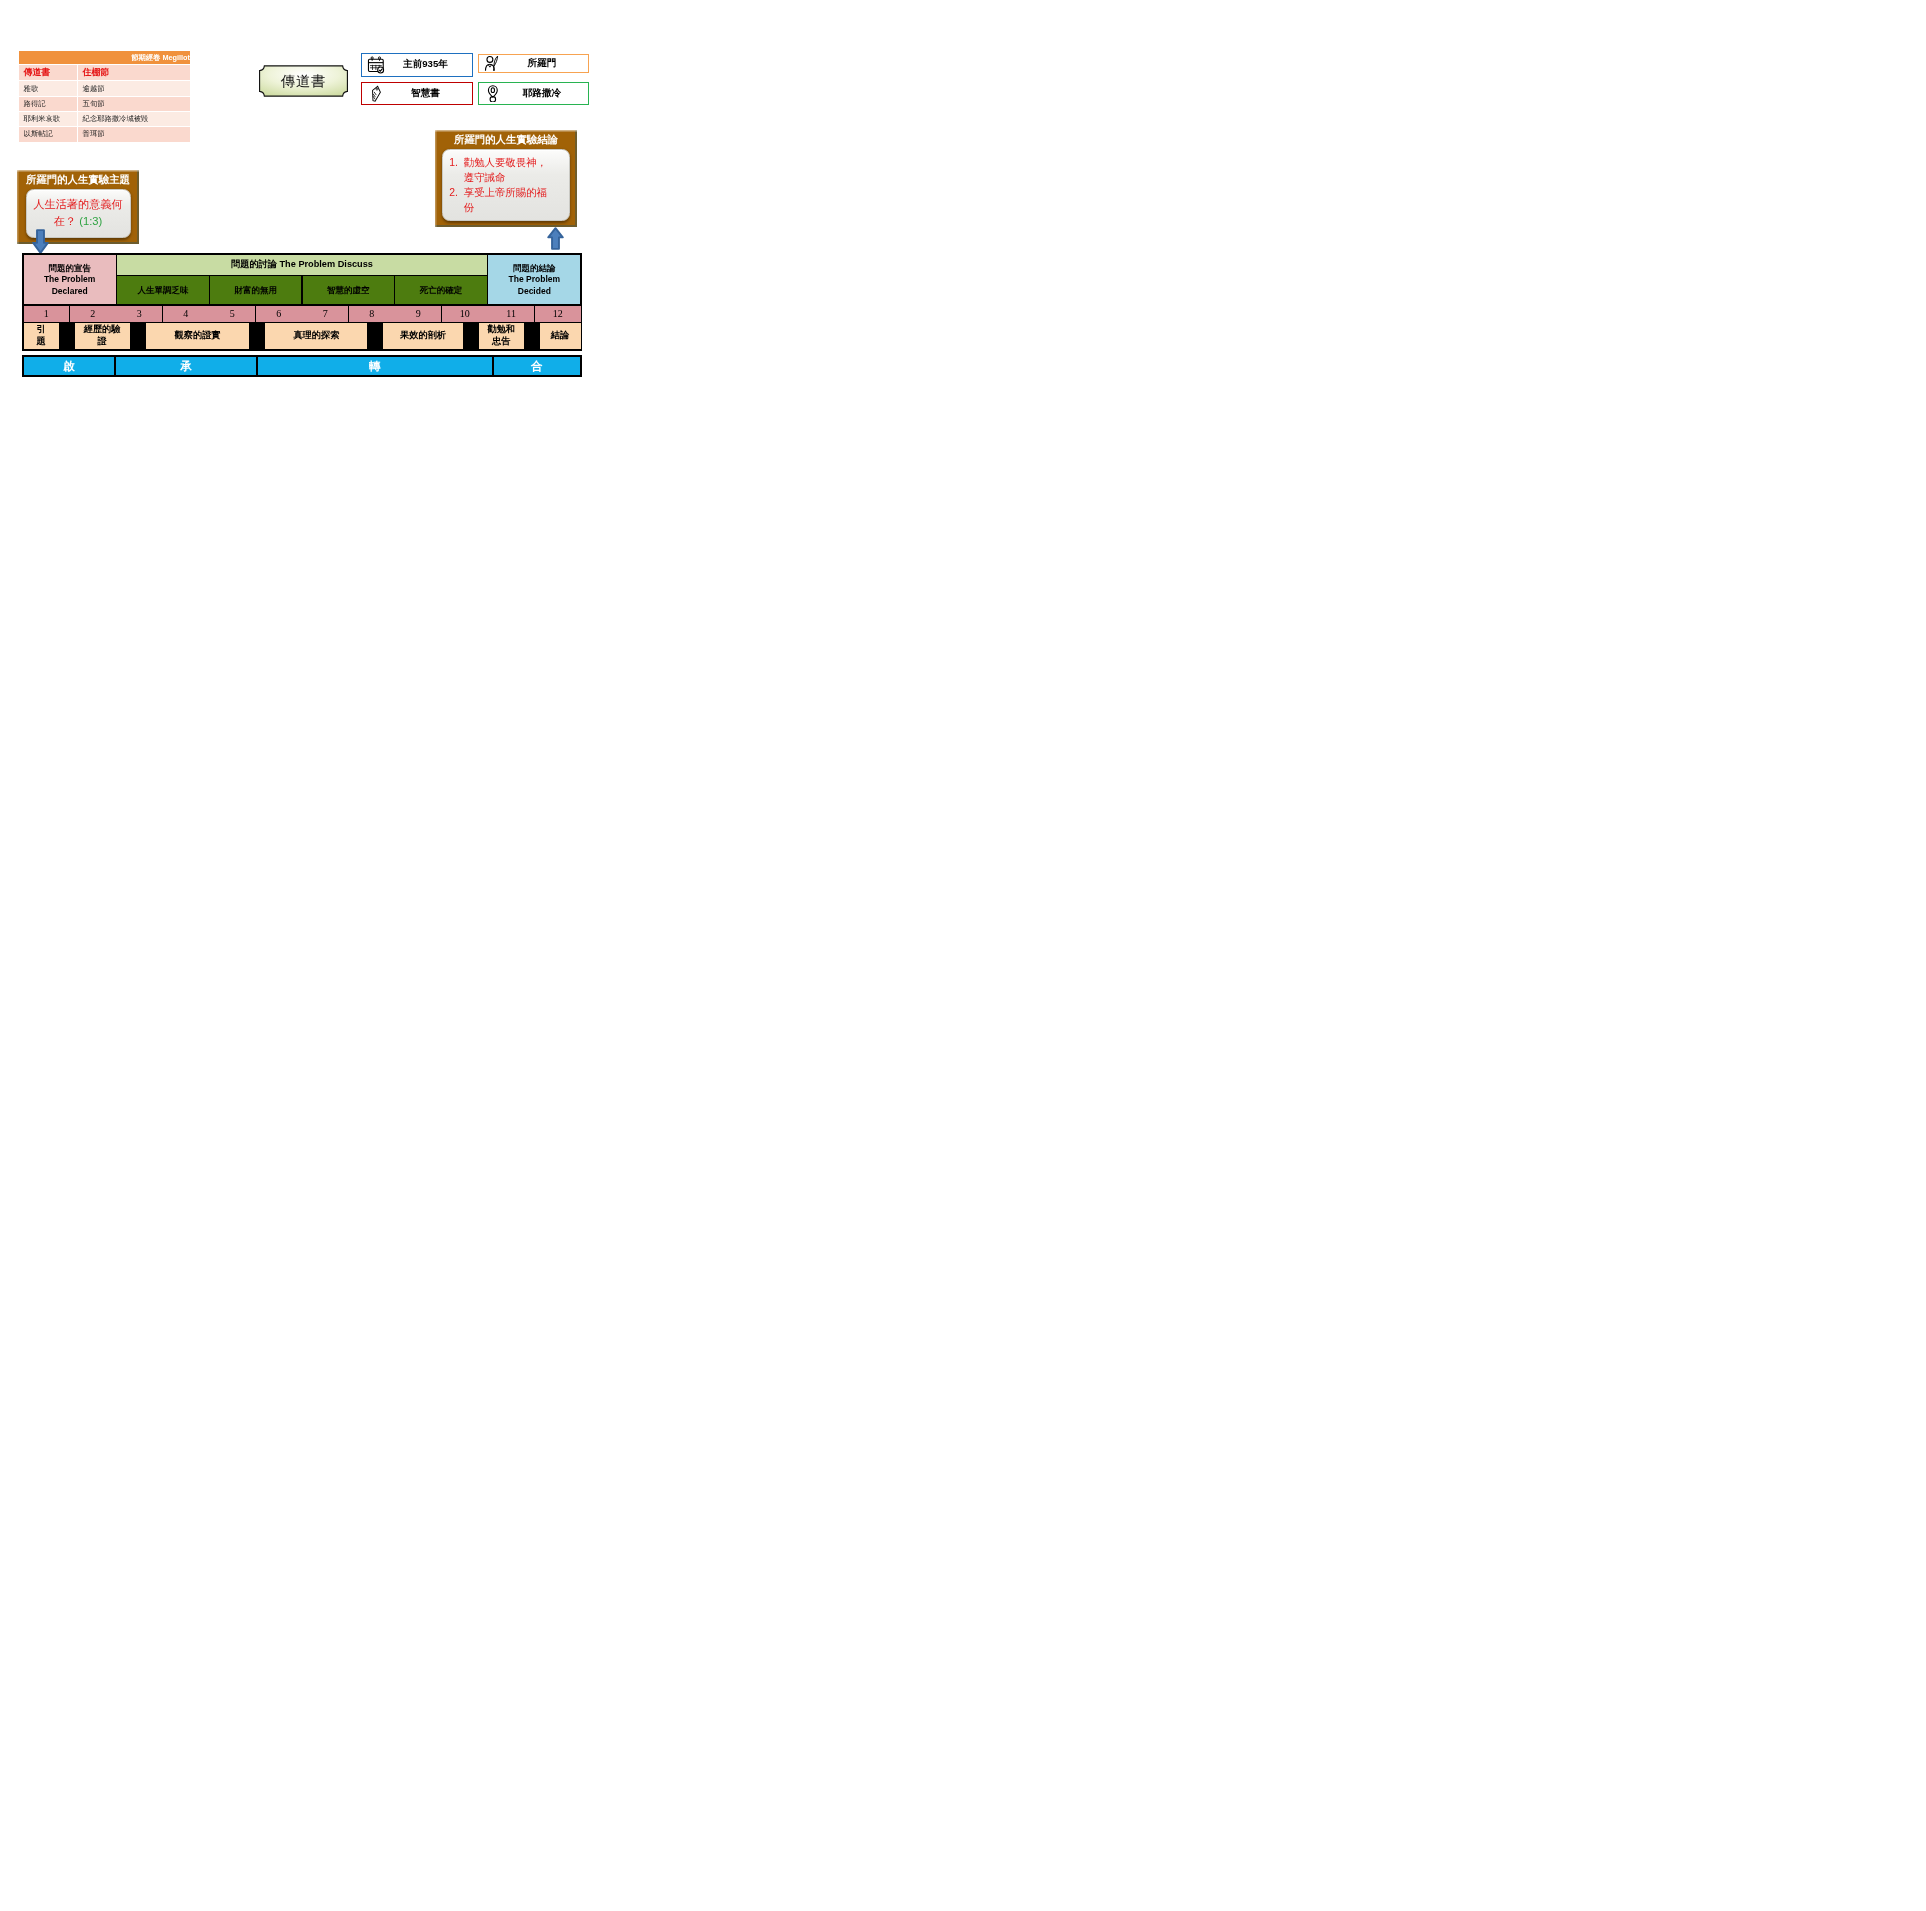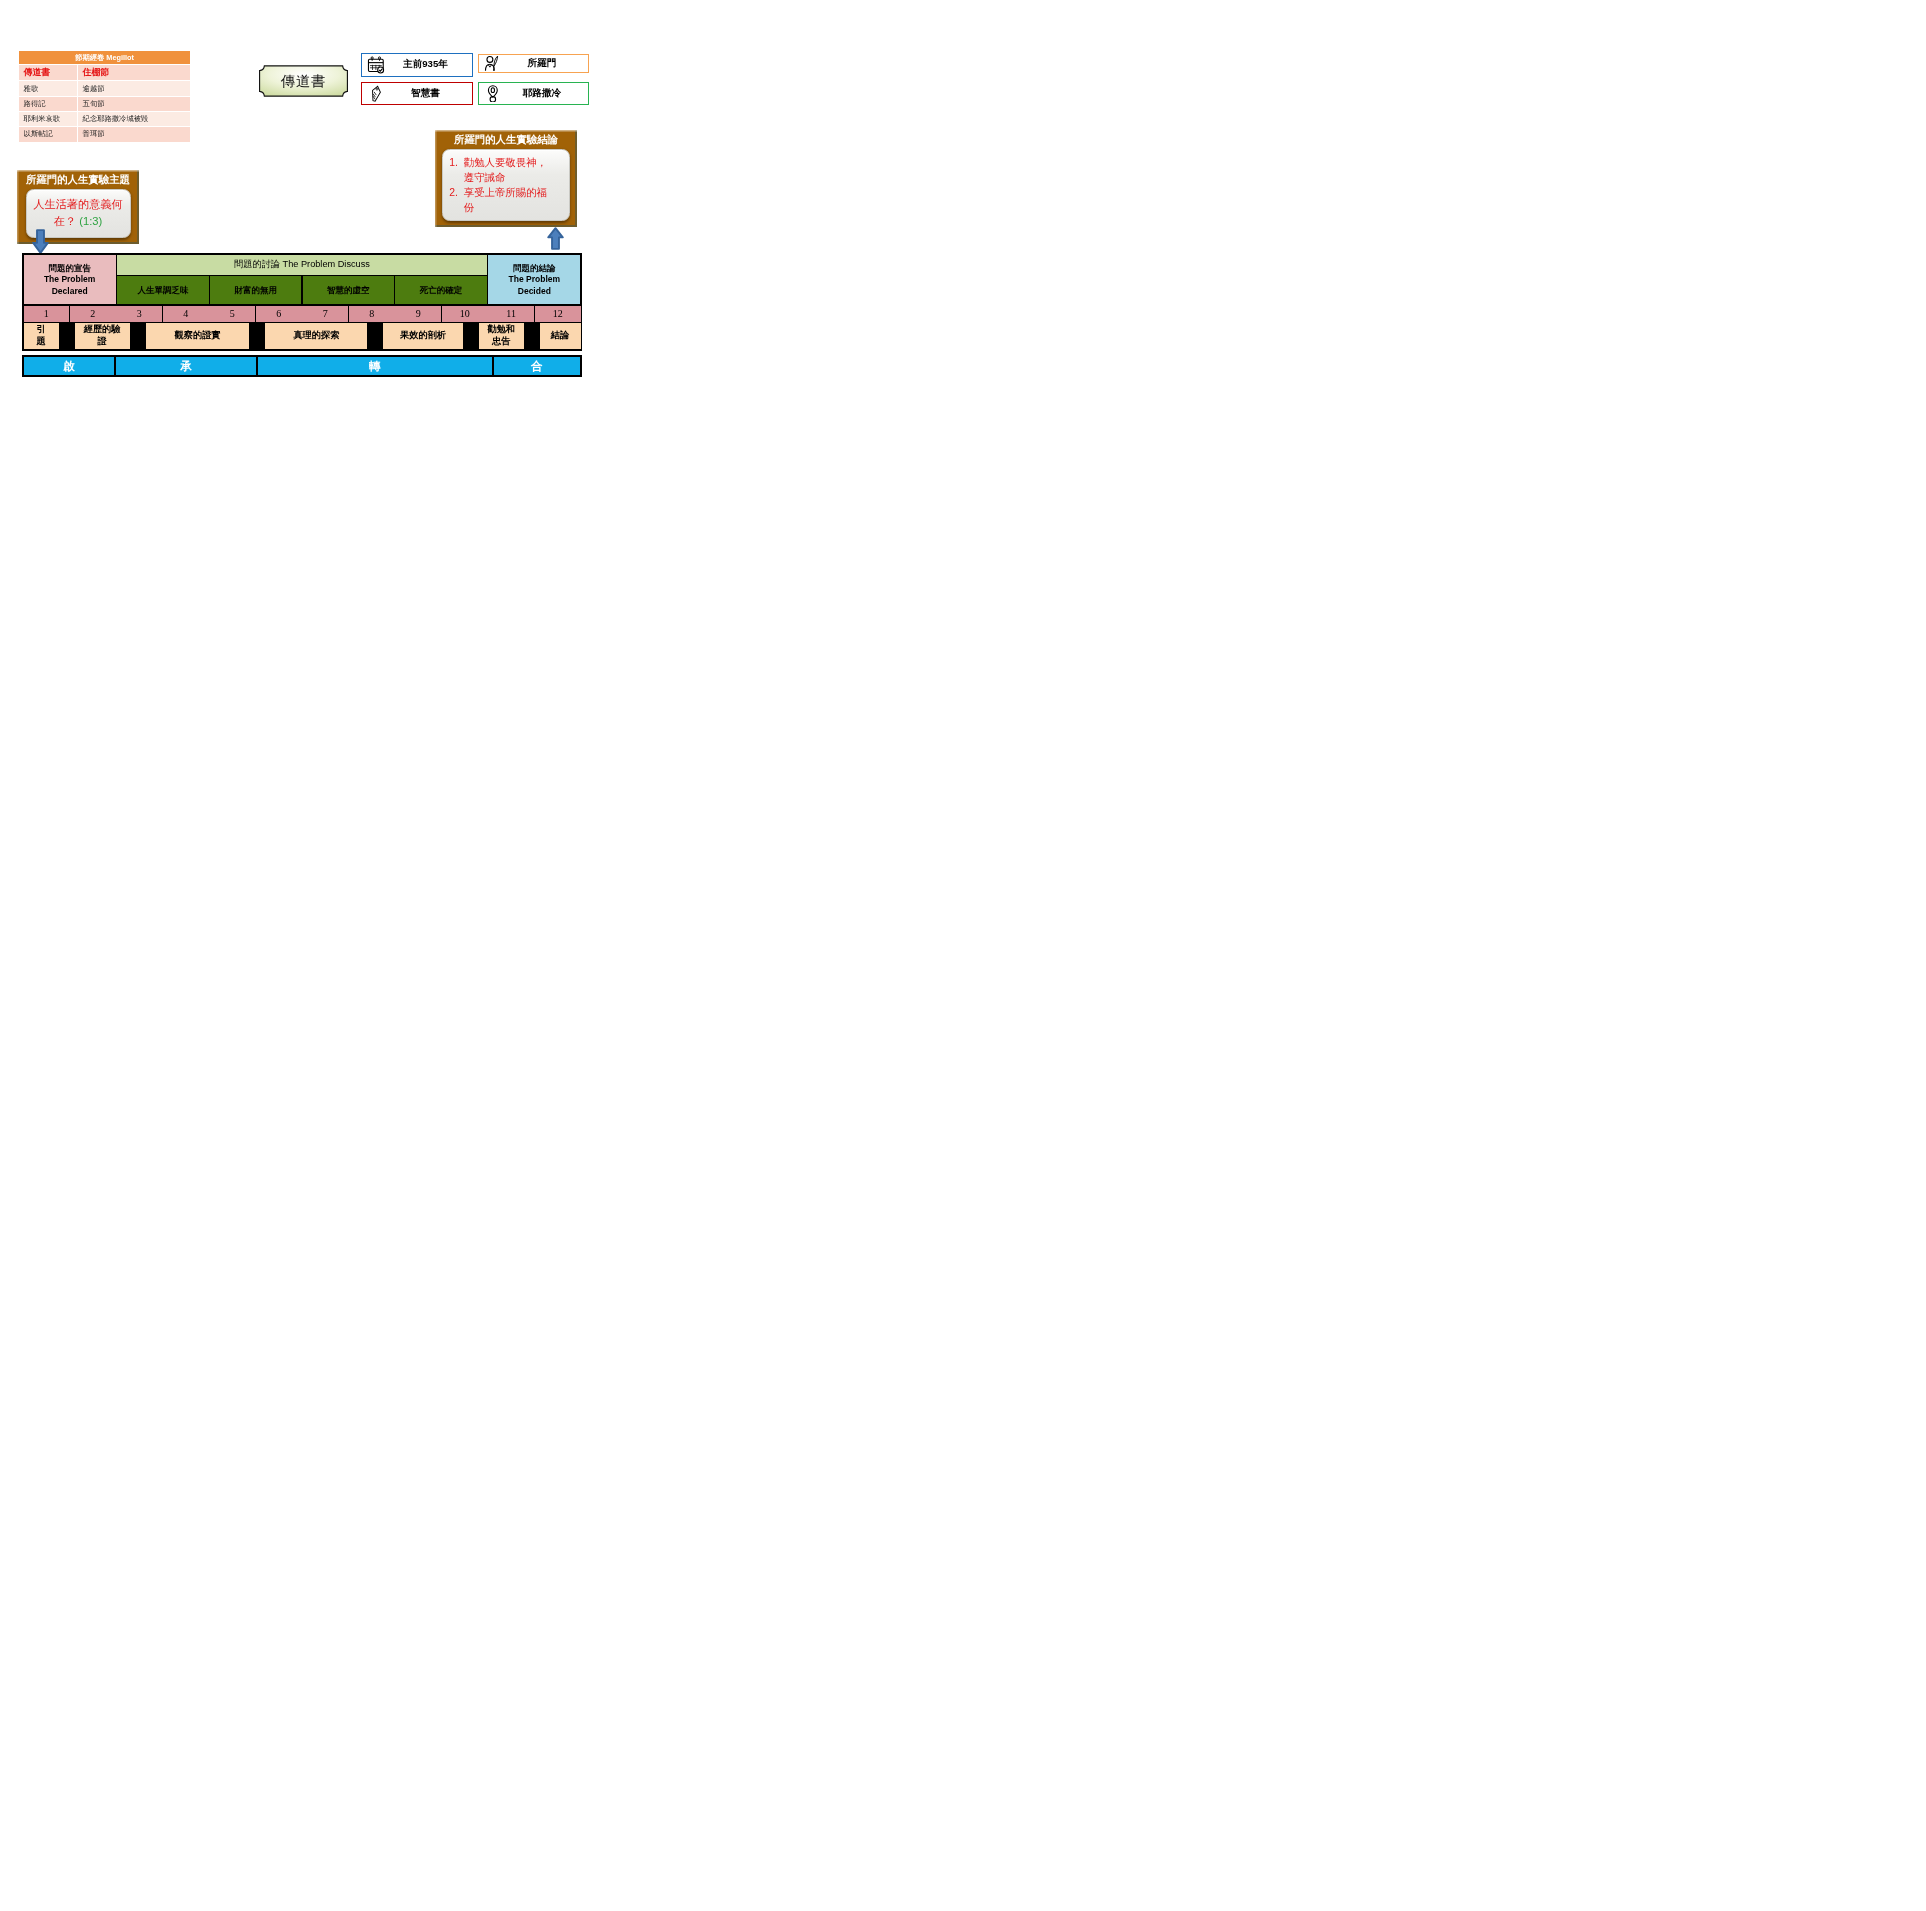--- a/index.html
+++ b/index.html
@@ -1,21 +1,21 @@
 <!DOCTYPE html>
 <html style="font-size:6.2px"><head>
 <meta charset="utf-8">
 <style>
   html,body{margin:0;padding:0;background:#fff;}
   body{font-family:"Liberation Sans","DejaVu Sans",sans-serif;}
   .canvas{position:relative;width:595px;height:421px;background:#fff;overflow:hidden;}
 
   
   .megillot{position:absolute;left:18px;top:50px;width:173px;border-collapse:separate;border-spacing:1.2px;background:#fff;}
-  .megillot th{background:#F0913C;color:#fff;font-size:7.3px;font-weight:700;height:13px;text-align:center;padding:0;}
+  .megillot th{background:#F0913C;color:#fff;font-size:7.3px;font-weight:700;height:13px;text-align:right;padding:0;}
   .megillot td{padding:0 0 0 4.6px;font-size:7.3px;color:#1c1c1c;height:14.3px;text-align:left;}
   .megillot tr.rowA td{background:#FAD9CE;}
   .megillot tr.rowB td{background:#FCEBE3;}
   .megillot tr.hl td{color:#E51414;font-weight:700;font-size:8.9px;height:15.4px;}
 
   
   .plaque{position:absolute;left:259px;top:65px;width:89px;height:32px;}
   .plaque svg{position:absolute;left:0;top:0;}
   .plaque-label{position:absolute;left:0;top:0;width:100%;height:100%;display:flex;align-items:center;justify-content:center;
     font-size:14.3px;color:#111;letter-spacing:0.8px;}
@@ -44,21 +44,21 @@
   
   .arrow{position:absolute;}
 
   
   .band{position:absolute;left:22px;width:560px;background:#000;box-sizing:border-box;display:flex;}
   .band1{top:253px;height:54px;padding:1.5px;gap:1.5px;}
   .cellD{flex:2 0 0;background:#E9BCBE;display:flex;flex-direction:column;align-items:center;justify-content:center;
     font-weight:700;font-size:8.5px;line-height:1.32;color:#000;text-align:center;}
   .greenwrap{flex:8 0 0;display:flex;flex-direction:column;gap:1.5px;}
   .gtop{height:20.4px;background:#C8DCA3;display:flex;align-items:center;justify-content:center;
-    font-weight:400;font-size:9.2px;color:#000;}
+    font-weight:700;font-size:9.2px;color:#000;}
   .grow{flex:1;display:flex;gap:1.5px;}
   .gcell{flex:1;background:#4d7c0f;display:flex;align-items:center;justify-content:center;
     font-weight:700;font-size:8.5px;color:#000;}
   .cellC{flex:2 0 0;background:#A5D7E7;display:flex;flex-direction:column;align-items:center;justify-content:center;
     font-weight:700;font-size:8.5px;line-height:1.32;color:#000;text-align:center;}
 
   .band2{top:304px;flex-direction:column;padding:1.5px;gap:1.9px;}
   .chaprow{display:flex;gap:0.8px;height:16px;}
   .chap{flex:1;background:#D9939B;display:flex;align-items:center;justify-content:center;
     font-family:"Liberation Serif","DejaVu Serif",serif;font-size:10px;color:#000;}

